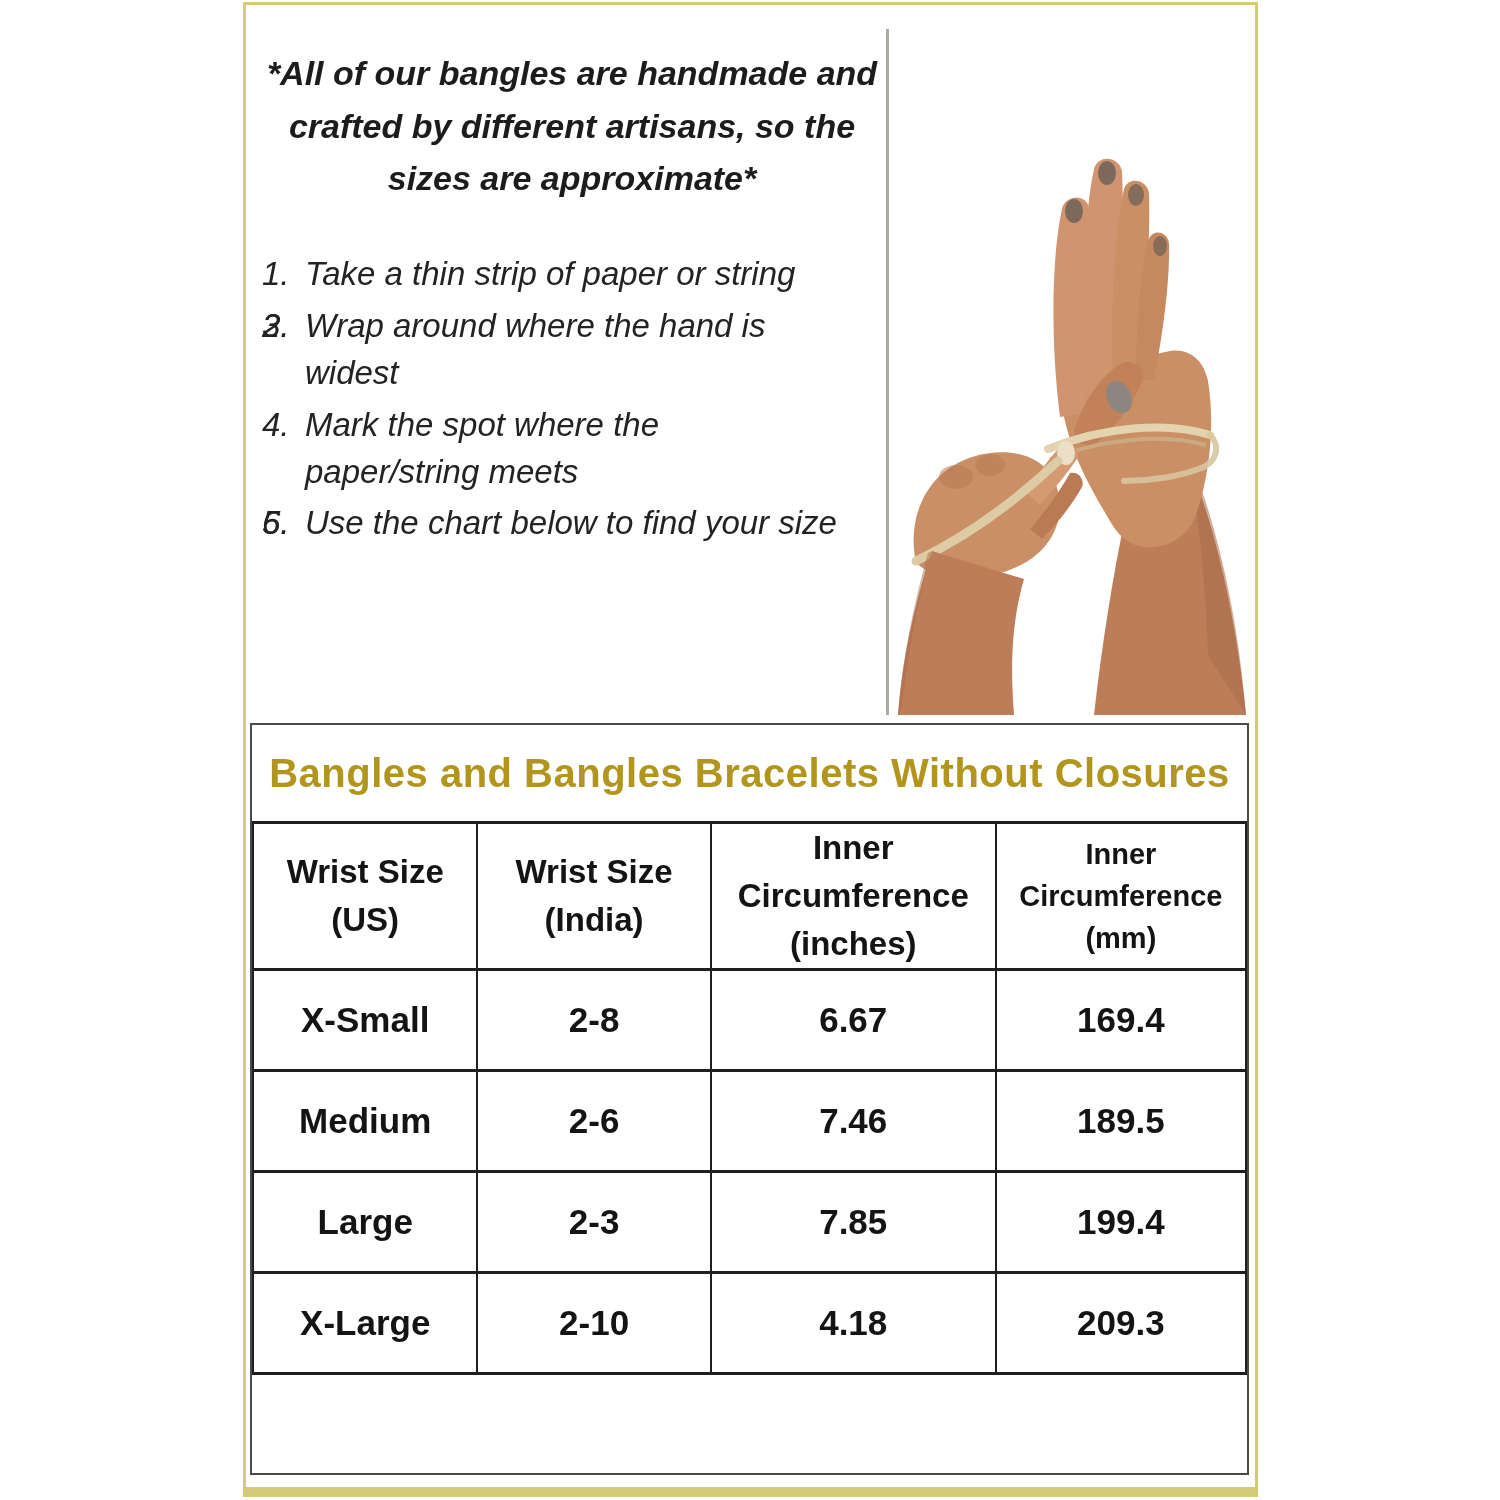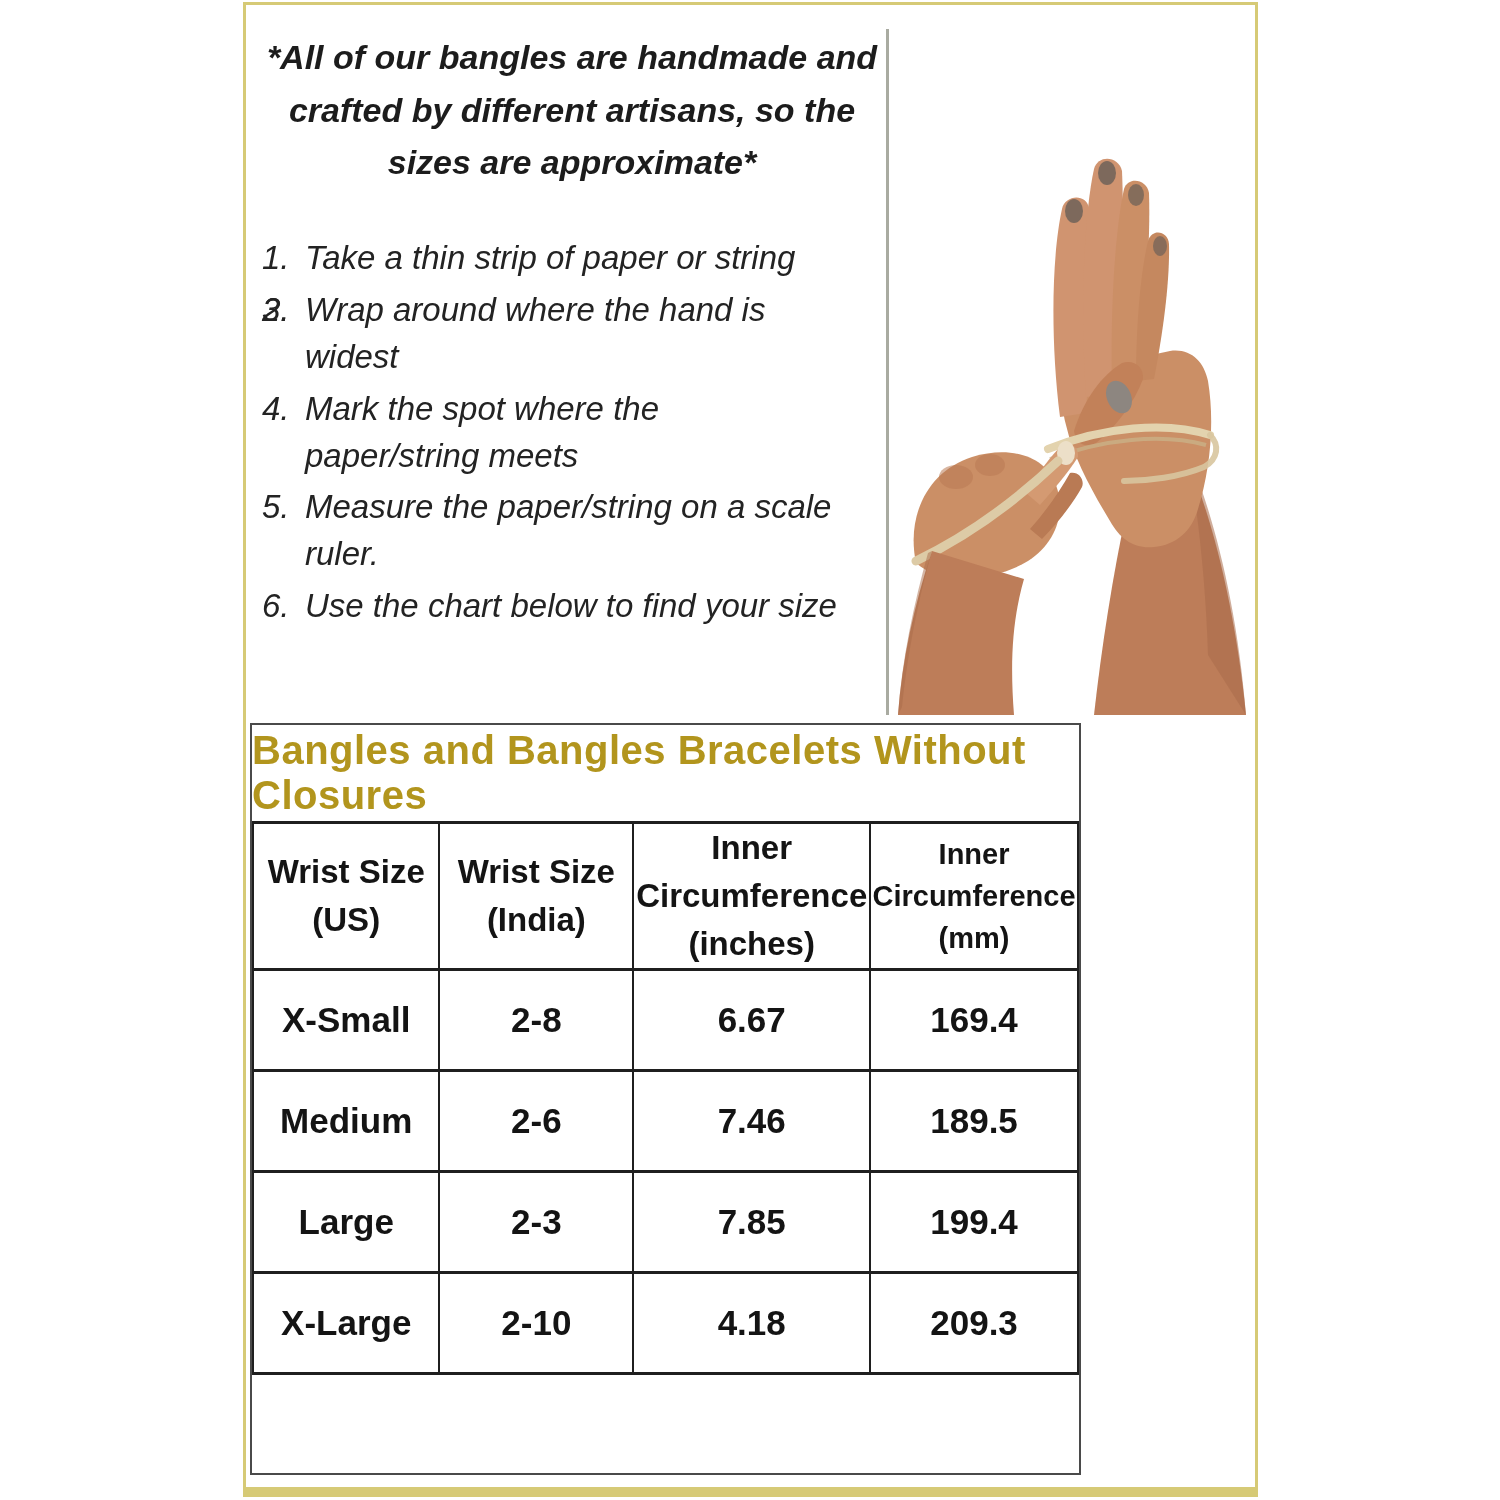--- a/index.html
+++ b/index.html
@@ -11,39 +11,39 @@
   }
   *{box-sizing:border-box;}
   html,body{margin:0;padding:0;width:1500px;height:1500px;background:#ffffff;
     font-family:"Liberation Sans","DejaVu Sans",sans-serif;color:var(--text);}
   .page{
     position:absolute;left:243px;top:2px;width:1015px;height:1495px;
     background:#fff;border:3px solid var(--page-border);border-bottom-width:10px;
   }
   
   .top-section{position:relative;width:100%;height:716px;}
-  .instructions{position:absolute;left:12px;top:12px;width:628px;}
+  .instructions{position:absolute;left:12px;top:28px;width:628px;}
   .heading{
     margin:14px auto 0 auto;max-width:624px;
     font-size:34px;font-weight:bold;font-style:italic;line-height:1.55;
     text-align:center;color:var(--text);
   }
   .steps{list-style:none;margin:46px 0 0 0;padding:0;
     font-size:33px;font-style:italic;line-height:1.42;color:#232323;}
   .steps li{position:relative;padding-left:47px;margin:0 0 5px 0;}
   .steps .num{position:absolute;left:4px;top:0;}
   .steps .txt{display:inline-block;max-width:545px;vertical-align:top;}
   .steps li:nth-child(3) .txt{max-width:462px;}
   .steps li:nth-child(4) .txt{max-width:412px;}
   .divider{position:absolute;left:640px;top:24px;width:3px;height:686px;background:#a9aba1;}
   .photo{position:absolute;left:652px;top:110px;width:352px;height:600px;}
   .photo svg{display:block;width:100%;height:100%;}
   
   .chart-box{
-    position:absolute;left:4px;top:718px;width:831px;height:752px;
+    position:absolute;left:4px;top:718px;width:999px;height:752px;
     border:2px solid var(--box-line);background:#fff;
   }
   .chart-title{
     height:96px;display:flex;align-items:center;justify-content:center;
     font-size:40px;font-weight:bold;color:var(--title-gold);letter-spacing:0.5px;
   }
   table.size-table{width:100%;border-collapse:collapse;table-layout:fixed;}
   .size-table th,.size-table td{
     border:2px solid var(--table-line);border-top-width:3px;border-bottom-width:3px;
     text-align:center;vertical-align:middle;padding:0;color:#141414;
@@ -63,21 +63,21 @@
 
   <div class="top-section">
 
     <div class="instructions">
       <div class="heading">*All of our bangles are handmade and crafted by different artisans, so the sizes are approximate*</div>
       <ol class="steps">
         <li><span class="num">1.</span><span class="txt">Take a thin strip of paper or string</span></li>
         <li><span class="num">2.</span></li>
         <li><span class="num">3.</span><span class="txt">Wrap around where the hand is widest</span></li>
         <li><span class="num">4.</span><span class="txt">Mark the spot where the paper/string meets</span></li>
-        <li><span class="num">5.</span><span class="txt">Measure the paper/string on a scale ruler.</span></li>
+        <li><span class="num">5.</span></li>
         <li><span class="num">6.</span><span class="txt">Use the chart below to find your size</span></li>
       </ol>
     </div>
 
     <div class="divider"></div>
 
     <div class="photo">
       <svg viewBox="0 0 352 600" aria-hidden="true">
 
         <path d="M196 600 L348 600 C338 500 316 408 292 352 L232 380 C216 452 204 528 196 600 Z" fill="#bd7d59"></path>

